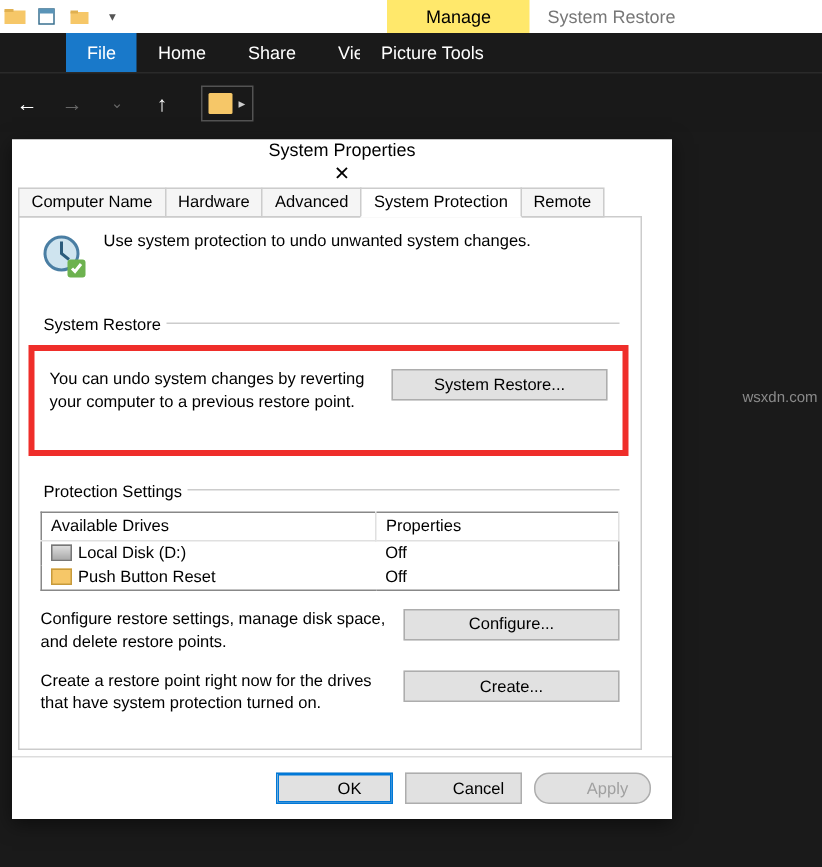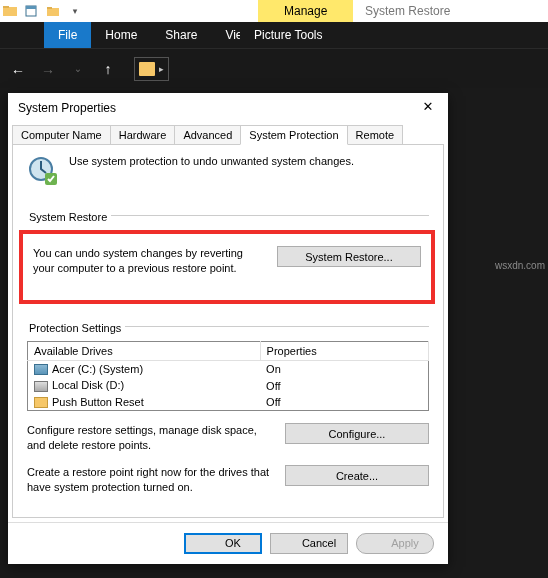--- a/index.html
+++ b/index.html
@@ -22,29 +22,29 @@
     
     .navbar { height: 40px; background: #191919; display: flex; align-items: center; padding: 0 8px; gap: 10px; color: #fff; border-top: 1px solid #2a2a2a; }
     .nav-btn { width: 20px; height: 20px; display: flex; align-items: center; justify-content: center; color: #fff; font-size: 14px; }
     .nav-btn.dim { color: #666; }
     .addr { flex: 0 0 auto; background: #191919; border: 1px solid #535353; height: 24px; display: flex; align-items: center; padding: 0 4px; min-width: 30px; margin-left: 6px; }
     .addr .folder-ic { width: 16px; height: 14px; background: #f6c768; border-radius: 1px; display: inline-block; }
     .addr .chev { color: #ccc; font-size: 9px; margin-left: 4px; }
     
     
     .dialog { position: absolute; left: 8px; top: 93px; width: 440px; background: #fff; box-shadow: 0 3px 12px rgba(0,0,0,0.5); font-size: 11px; color: #000; }
-    .dlg-title { height: 30px; background: #fff; display: flex; align-items: center; padding: 0 10px; font-size: 12px; justify-content: space-between; }
+    .dlg-title { height: 30px; background: #fff; display: flex; align-items: center; padding: 0 10px; font-size: 12px; justify-content: space-between; flex-direction: column; }
     .dlg-close { width: 20px; height: 20px; font-size: 13px; text-align: center; line-height: 18px; }
     
     .tabs { display: flex; border-bottom: none; padding: 2px 4px 0 4px; font-size: 11px; }
     .tabs .t { padding: 3px 8px; border: 1px solid #ccc; border-bottom: 1px solid #fff; background: #fff; margin-right: -1px; cursor: default; position: relative; }
     .tabs .t.inactive { background: #f5f5f5; border-bottom: 1px solid #ccc; }
     .tabs .t.active { z-index: 2; }
     
-    .tab-body { border: 1px solid #ccc; margin: -1px 4px 4px 4px; padding: 10px 14px 10px 14px; position: relative; }
+    .tab-body { border: 1px solid #ccc; margin: -1px 20px 4px 4px; padding: 10px 14px 10px 14px; position: relative; }
     
     .intro { display: flex; gap: 10px; margin-bottom: 16px; align-items: flex-start; }
     .shield-ic { width: 32px; height: 32px; display: inline-block; }
     
     .group-label { font-size: 11px; background: #fff; padding: 0 4px; position: relative; top: 8px; left: -2px; }
     .hr-line { border: none; border-top: 1px solid #ccc; margin-bottom: 14px; }
     
     .row { display: flex; align-items: flex-start; gap: 10px; margin-bottom: 12px; }
     .row .desc { flex: 1; line-height: 1.35; }
     .win-btn { width: 144px; height: 21px; background: #e1e1e1; border: 1px solid #adadad; font-size: 11px; cursor: default; display: flex; align-items: center; justify-content: center; }
@@ -154,24 +154,20 @@
     
     <table class="drive-table">
       <thead>
         <tr>
           <th style="width:58%">Available Drives</th>
           <th>Properties</th>
         </tr>
       </thead>
       <tbody>
         <tr>
-          <td><span class="drive-ic hd"></span><span>Acer (C:) (System)</span></td>
-          <td>On</td>
-        </tr>
-        <tr>
           <td><span class="drive-ic hd2"></span><span>Local Disk (D:)</span></td>
           <td>Off</td>
         </tr>
         <tr>
           <td><span class="drive-ic fd"></span><span>Push Button Reset</span></td>
           <td>Off</td>
         </tr>
       </tbody>
     </table>
     

